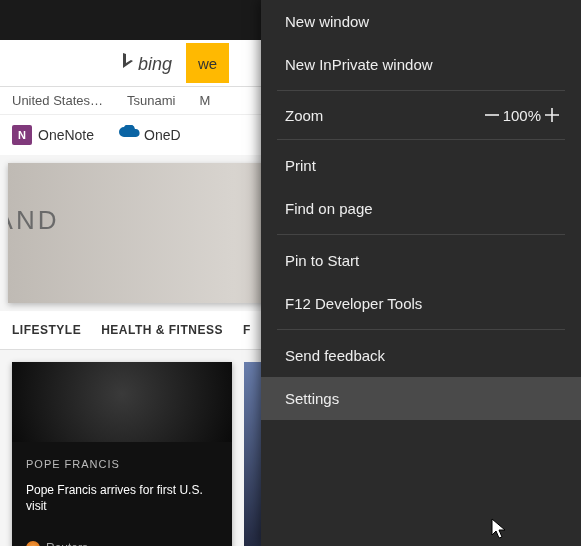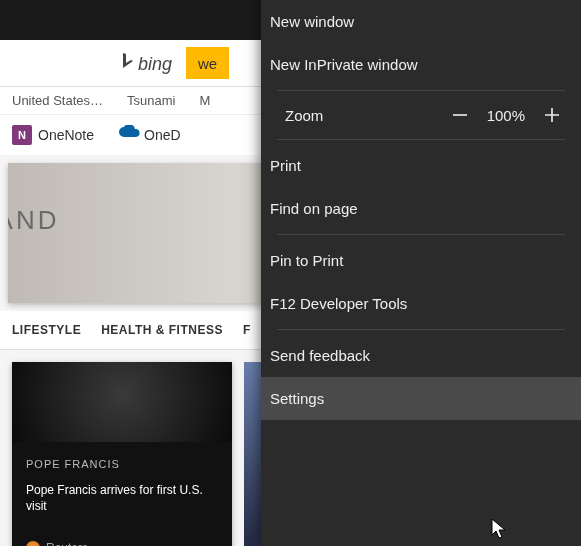--- a/index.html
+++ b/index.html
@@ -3,45 +3,45 @@
 <meta charset="utf-8">
 <style>
 html,body{margin:0;padding:0;width:581px;height:546px;font-family:'Segoe UI',Arial,sans-serif;overflow:hidden;background:#fff}
 .titlebar{height:40px;background:#1a1a1a;display:flex;justify-content:flex-end;align-items:center;padding-right:10px;gap:18px}
 .titlebar .icon{color:#ccc;display:flex;align-items:center;justify-content:center;width:24px;height:24px}
 .vsep{width:1px;height:22px;background:#555}
 .content{position:relative;height:506px;background:#f5f5f5}
 .searchbar{display:flex;align-items:center;background:#fff;height:46px;border-bottom:1px solid #ddd}
 .bing{margin-left:120px;font-style:italic;font-weight:400;color:#444;font-size:18px}
 .bing-icon{display:inline-block;margin-right:4px}
-.searchbtn{background:#ffb901;color:#333;height:32px;display:flex;align-items:center;padding:0 12px;margin-left:14px;font-size:15px}
+.searchbtn{background:#ffb901;color:#333;height:40px;display:flex;align-items:center;padding:0 12px;margin-left:14px;font-size:15px}
 .trending{display:flex;gap:24px;padding:6px 12px;background:#fff;border-bottom:1px solid #eee;font-size:13px;color:#555}
 .apps{display:flex;gap:24px;padding:10px 12px;background:#fff;font-size:14px;color:#333}
 .app{display:flex;align-items:center;gap:6px}
 .app-onenote-icon{width:20px;height:20px;background:#80397b;color:#fff;font-size:11px;display:flex;align-items:center;justify-content:center;font-weight:bold;border-radius:2px}
 .app-onedrive-icon{width:20px;height:20px;color:#0a64a4}
 .hero{position:relative;height:140px;margin:8px;box-shadow:0 2px 6px rgba(0,0,0,.25);overflow:hidden;background:linear-gradient(90deg,#bfbab4 0%,#d8d4cf 40%,#93897f 100%)}
 .hero-text{position:absolute;left:-60px;top:42px;font-size:26px;color:#6a6a6a;letter-spacing:3px;font-weight:300}
 .hero-face{position:absolute;right:200px;top:20px;width:100px;height:120px;background:radial-gradient(circle at 40% 30%,#d9bfa5,#5e4a3a);border-radius:50% 50% 45% 45%}
 .navtabs{display:flex;gap:20px;padding:12px 12px;background:#fff;border-bottom:1px solid #ddd;font-size:12px;font-weight:700;color:#333;letter-spacing:.5px}
 .cards{display:flex;gap:12px;padding:12px}
 .card{width:220px;height:205px;background:#111;color:#fff;position:relative;box-shadow:0 2px 6px rgba(0,0,0,.3)}
 .card-img{height:80px;background:radial-gradient(circle at 50% 40%,#3a3a3a,#0a0a0a)}
 .card-tag{position:absolute;top:96px;left:14px;font-size:11px;letter-spacing:1px;color:#bbb}
 .card-title{position:absolute;top:120px;left:14px;right:14px;font-size:12px;line-height:1.35}
 .card-src{position:absolute;bottom:12px;left:14px;font-size:12px;color:#aaa;display:flex;align-items:center;gap:6px}
 .reuters-icon{width:14px;height:14px;border-radius:50%;background:radial-gradient(circle,#f7a24a,#d86b0c)}
 .card2{width:220px;height:205px;background:linear-gradient(180deg,#6a7fae,#1d2238);position:relative}
 .card2-btn{position:absolute;bottom:18px;right:26px;width:90px;height:34px;background:#f7b500;border-radius:2px}
 .menu{position:absolute;top:0;right:0;width:320px;height:546px;background:#2b2b2b;color:#eee;font-size:15px;box-shadow:-2px 0 12px rgba(0,0,0,.5)}
-.mi{padding:13px 9px;cursor:default}
+.mi{padding:13px 24px;cursor:default}
 .mi.sel{background:#4a4a4a}
 .msep{height:1px;background:#444;margin:4px 16px}
 .zoomrow{display:flex;align-items:center;padding:10px 18px 10px 24px;justify-content:space-between}
-.zoomctl{display:flex;align-items:center;gap:16px}
+.zoomctl{display:flex;align-items:center;gap:0}
 .zbtn{width:22px;color:#eee;display:flex;align-items:center;justify-content:center}
 .cursor{position:absolute;right:72px;bottom:6px;width:18px;height:22px;pointer-events:none}
 </style>
 </head>
 <body>
 
 <div class="titlebar">
   <span class="icon">
       <svg width="20" height="20" viewBox="0 0 20 20">
         <rect x="2" y="4" width="7" height="12" fill="none" stroke="#888" stroke-width="1.4"></rect>
@@ -152,21 +152,21 @@
           <svg width="20" height="20" viewBox="0 0 20 20">
             <path d="M3 10h14M10 3v14" stroke="#eee" stroke-width="1.6"></path>
           </svg>
         </span>
     </span>
   </div>
   <div class="msep"></div>
   <div class="mi">Print</div>
   <div class="mi">Find on page</div>
   <div class="msep"></div>
-  <div class="mi">Pin to Print</div>
+  <div class="mi">Pin to Start</div>
   <div class="mi">F12 Developer Tools</div>
   <div class="msep"></div>
   <div class="mi">Send feedback</div>
   <div class="mi sel">Settings</div>
   <svg class="cursor" viewBox="0 0 18 22">
       <path d="M1 1l0 16 4-4 3 7 3-1-3-7h6z" fill="#fff" stroke="#000" stroke-width="1"></path>
     </svg>
 </div>
 
 </body></html>

